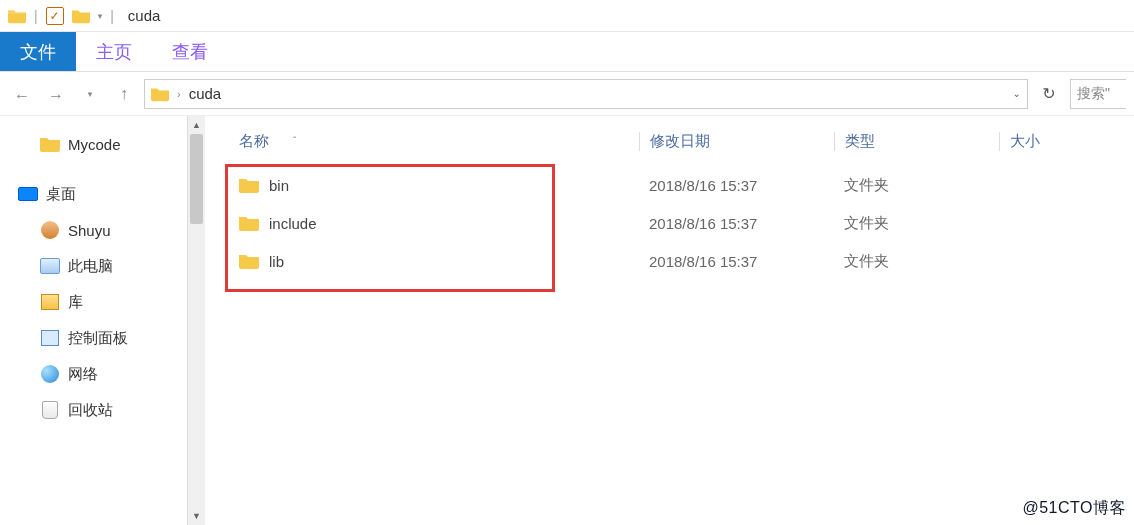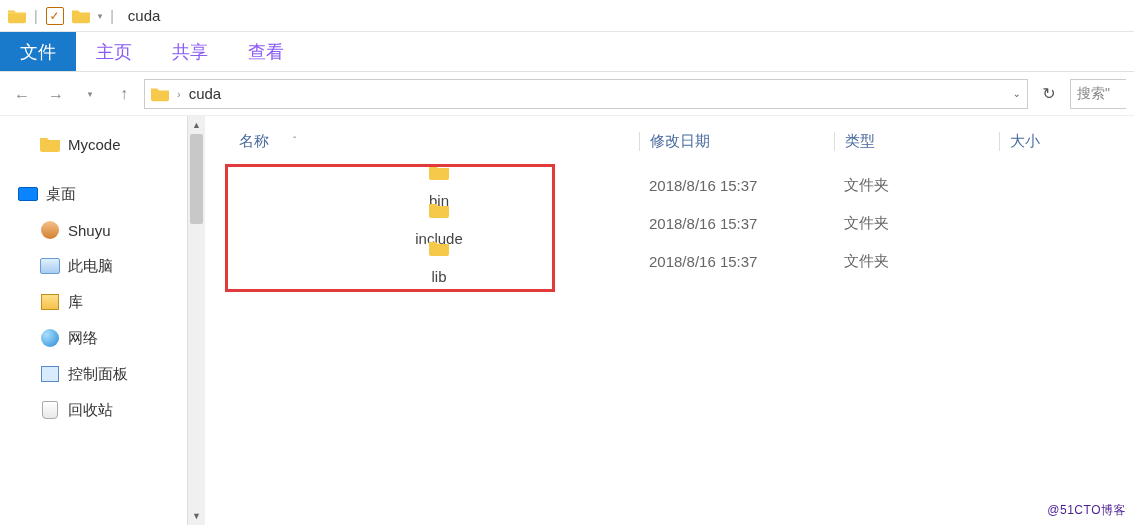--- a/index.html
+++ b/index.html
@@ -46,25 +46,25 @@
     
     .content { flex: 1; position: relative; padding: 10px 0 0 0; }
     .col-headers { display: flex; align-items: center; height: 30px; padding-left: 34px; color: #4a6a9e; font-size: 15px; }
     .col-name { width: 400px; display:flex; align-items:center; gap: 24px; }
     .col-date { width: 195px; border-left: 1px solid #ddd; padding-left: 10px; }
     .col-type { width: 165px; border-left: 1px solid #ddd; padding-left: 10px; }
     .col-size { border-left: 1px solid #ddd; padding-left: 10px; }
     .sort { color: #888; font-size: 10px; }
     .rows { margin-top: 10px; }
     .row { display: flex; align-items: center; height: 38px; padding-left: 34px; font-size: 15px; color: #444; }
-    .row .r-name { width: 400px; display:flex; align-items:center; gap: 10px; flex-direction: column; }
+    .row .r-name { width: 400px; display:flex; align-items:center; gap: 10px; }
     .row .r-date { width: 195px; padding-left: 10px; color: #666; }
     .row .r-type { width: 165px; padding-left: 10px; color: #666; }
     .highlight { position: absolute; left: 20px; top: 48px; width: 330px; height: 128px; border: 3px solid #e03a3a; pointer-events: none; }
-    .watermark { position: absolute; right: 8px; bottom: 6px; color: #4c1d95; font-size: 12px; letter-spacing: 0.5px; }
+    .watermark { position: absolute; right: 8px; bottom: 6px; color: #0f172a; font-size: 16px; letter-spacing: 0.5px; }
 
     
     .folder-svg { width: 100%; height: 100%; }
     .ico-desktop { width: 20px; height: 14px; background: #0a84ff; border: 1px solid #005ec2; border-radius: 2px; }
     .ico-pc { width: 20px; height: 16px; background: linear-gradient(#dfefff,#a8cdef); border: 1px solid #6a9dd4; border-radius: 2px; }
     .ico-lib { width: 18px; height: 16px; background: linear-gradient(#ffe08a,#f4c24b); border:1px solid #c38d1f; }
     .ico-net { width: 18px; height: 18px; border-radius:50%; background: radial-gradient(circle at 30% 30%, #a8e0ff, #2a8ad4); }
     .ico-panel { width: 18px; height: 16px; background:#d9ecff; border:1px solid #5a8ac8; }
     .ico-recycle { width: 16px; height: 18px; background: linear-gradient(#fff,#e8e8e8); border:1px solid #aaa; border-radius: 2px 2px 4px 4px; }
     .ico-user { width: 18px; height: 18px; border-radius:50%; background: linear-gradient(#f7c08a,#d08030); }
@@ -87,21 +87,20 @@
       </svg>
   </span>
   <span class="dd">▾</span>
   <span class="sep">|</span>
   <span class="title">cuda</span>
 </div>
 
 <div class="ribbon">
   <div class="tab file">文件</div>
   <div class="tab other">主页</div>
-  <div class="tab other">共享</div>
   <div class="tab other">查看</div>
 </div>
 
 <div class="navbar">
   <div class="nav-btn">←</div>
   <div class="nav-btn">→</div>
   <div class="nav-btn" style="font-size:9px;">▾</div>
   <div class="nav-btn">↑</div>
   <div class="addr">
     <span class="folder-ico">
@@ -149,29 +148,29 @@
         <span>此电脑</span>
       </div>
       <div class="tree-item sub">
         <span class="tree-ico">
             <span class="ico-lib"></span>
           </span>
         <span>库</span>
       </div>
       <div class="tree-item sub">
         <span class="tree-ico">
+            <span class="ico-panel"></span>
+          </span>
+        <span>控制面板</span>
+      </div>
+      <div class="tree-item sub">
+        <span class="tree-ico">
             <span class="ico-net"></span>
           </span>
         <span>网络</span>
-      </div>
-      <div class="tree-item sub">
-        <span class="tree-ico">
-            <span class="ico-panel"></span>
-          </span>
-        <span>控制面板</span>
       </div>
       <div class="tree-item sub">
         <span class="tree-ico">
             <span class="ico-recycle"></span>
           </span>
         <span>回收站</span>
       </div>
     </div>
     <div class="scrollbar">
       <div class="scroll-up">▲</div>

